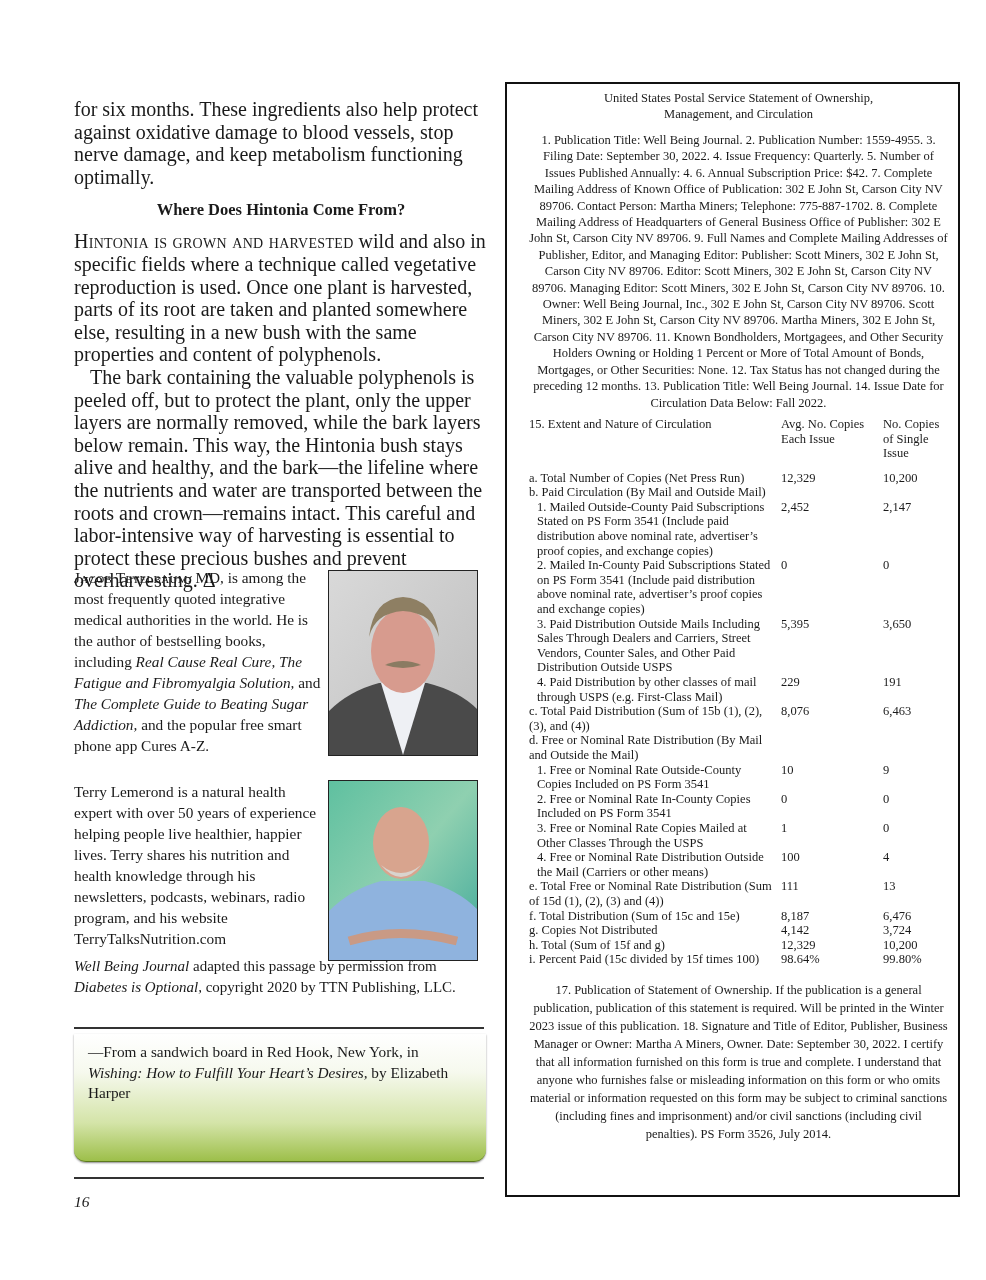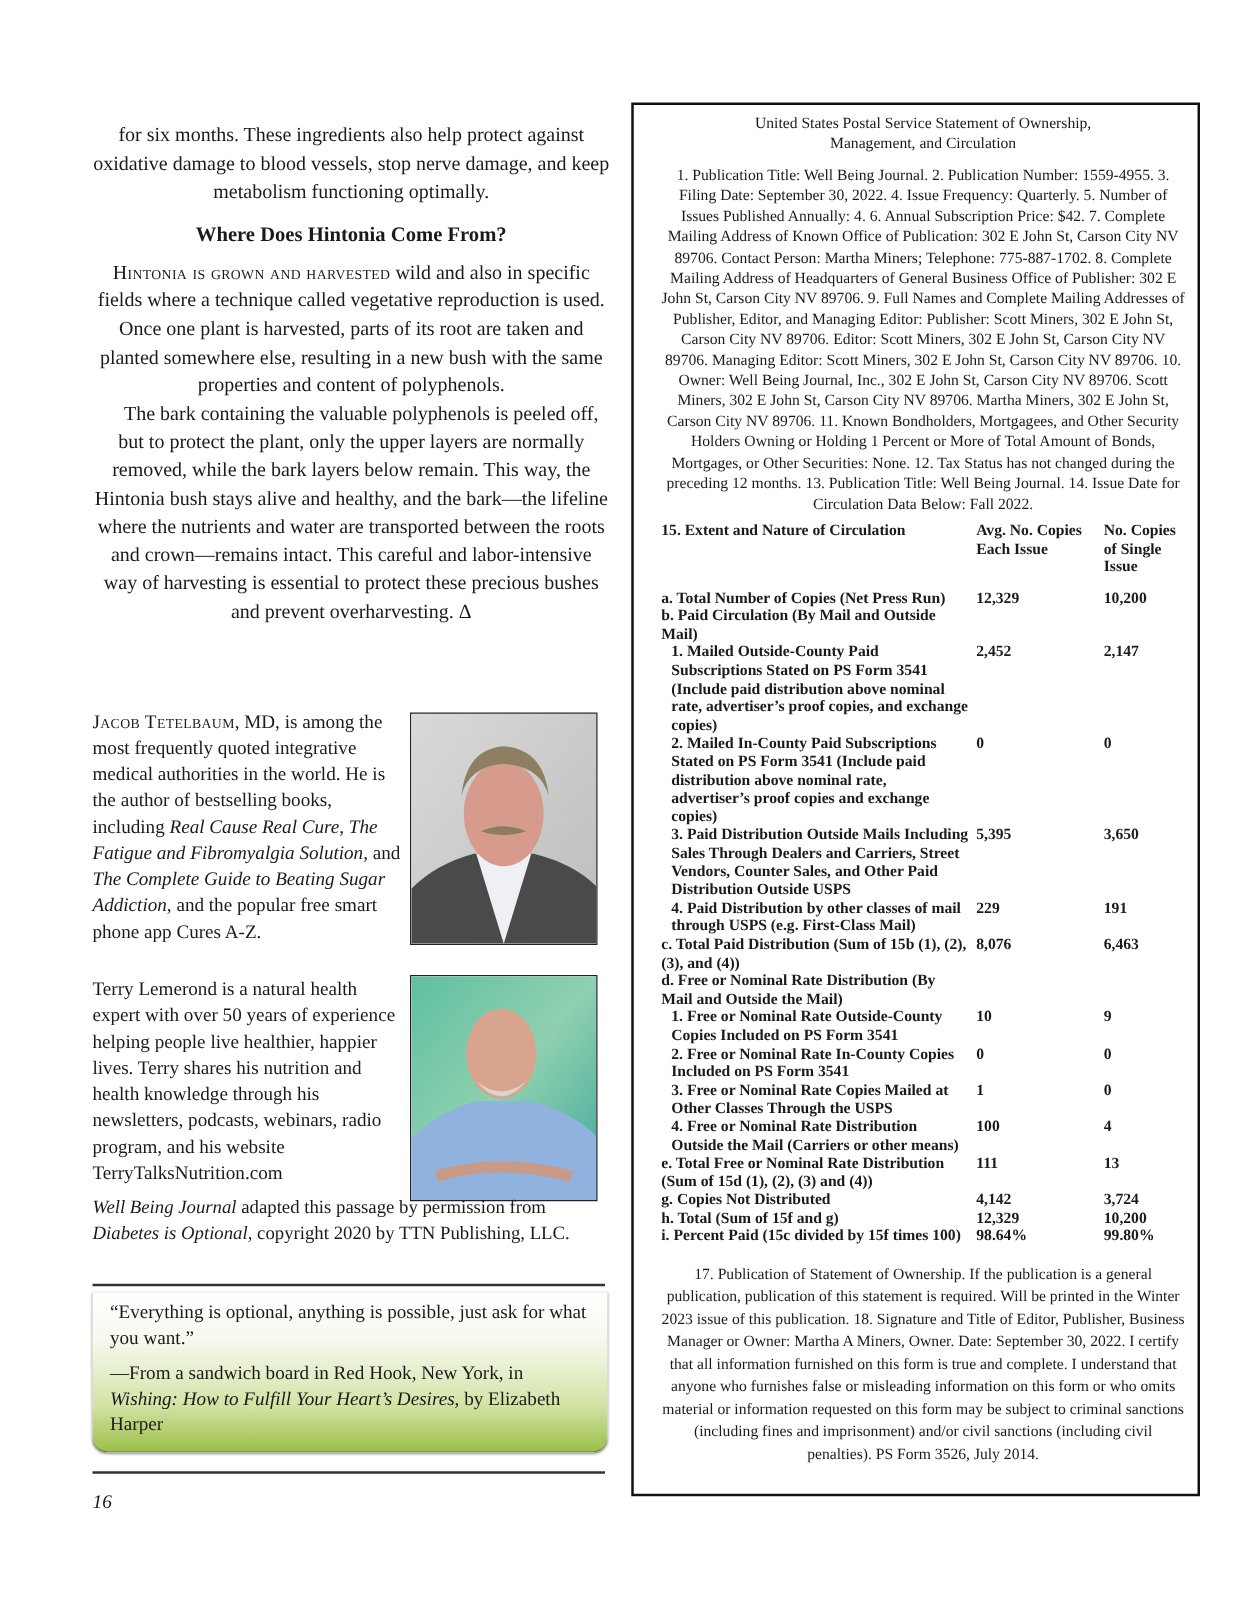--- a/index.html
+++ b/index.html
@@ -1,21 +1,21 @@
 <!DOCTYPE html>
 <html><head>
 <meta charset="utf-8">
 <style>
   html, body { margin: 0; padding: 0; }
   body {
     width: 986px; height: 1280px; background: #ffffff; position: relative; overflow: hidden;
     font-family: "Liberation Serif", "DejaVu Serif", serif; color: #1a1a1a;
   }
   .left-col { position: absolute; left: 74px; top: 98px; width: 414px; }
-  .body-text { font-size: 16px; line-height: 22.6px; margin: 0; text-align: center; }
+  .body-text { font-size: 20px; line-height: 22.6px; margin: 0; }
   .indent { text-indent: 16px; }
   .sc { font-variant: small-caps; letter-spacing: 0.3px; }
   h2.section-heading {
     font-size: 16.5px; font-weight: bold; text-align: center; margin: 11px 0 9px 0; line-height: 22px;
   }
   .bio { position: absolute; left: 74px; width: 250px; font-size: 15.3px; line-height: 21px; margin: 0; }
   .photo { position: absolute; left: 328px; width: 148px; border: 1.5px solid #222; overflow: hidden; }
   .photo svg { display: block; width: 100%; height: 100%; }
   .credit { position: absolute; left: 74px; top: 956px; width: 414px; font-size: 15px; line-height: 21px; margin: 0; }
   .rule { position: absolute; left: 74px; width: 410px; height: 1.5px; background: #333; }
@@ -31,21 +31,21 @@
   .quote-source { margin-top: 8px !important; }
   .page-number { position: absolute; left: 74px; top: 1193px; font-size: 15.5px; font-style: italic; }
 
   .statement-box {
     position: absolute; left: 505px; top: 82px; width: 455px; height: 1115px;
     border: 2.5px solid #111; box-sizing: border-box; padding: 6px 10px 0 22px;
     font-size: 12.5px; line-height: 16.4px;
   }
   .statement-title { text-align: center; margin: 0 0 10px 0; line-height: 16px; }
   .statement-para { margin: 0; text-align: center; }
-  .circ-table { width: 100%; border-collapse: collapse; margin-top: 6px; font-weight: bold; }
+  .circ-table { width: 100%; border-collapse: collapse; margin-top: 6px; }
   .circ-table td { padding: 0; vertical-align: top; font-size: 12.5px; line-height: 14.6px; }
   .circ-table .c1 { width: 238px; }
   .circ-table .c2 { width: 100px; padding-left: 6px; }
   .circ-table .c3 { padding-left: 2px; }
   .circ-table tr.header td { padding-bottom: 10px; }
   .circ-table td.sub { padding-left: 8px; }
   .statement-footer { margin: 14px 0 0 0; line-height: 18px; font-family: Liberation Serif, serif; }
 </style>
 </head>
 <body>
@@ -92,21 +92,20 @@
     <ellipse cx="72" cy="62" rx="28" ry="36" fill="#d8a48e"></ellipse>
     <path d="M52 84 Q72 100 92 84 Q82 96 72 96 Q62 96 52 84 Z" fill="#d9d4ce"></path>
     <path d="M20 160 Q70 145 128 160" stroke="#c99a85" stroke-width="9" fill="none"></path>
   </svg>
 </div>
 
 <p class="credit"><i>Well Being Journal</i><span> adapted this passage by permission from </span><i>Diabetes is Optional,</i><span> copyright 2020 by TTN Publishing, LLC.</span></p>
 
 <div class="rule" style="top:1027px;"></div>
 <div class="quote-box">
-  <p class="quote-text">“Everything is optional, anything is possible, just ask for what you want.”</p>
   <p class="quote-source"><span>—From a sandwich board in Red Hook, New York, in </span><i>Wishing: How to Fulfill Your Heart’s Desires,</i><span> by Elizabeth Harper</span></p>
 </div>
 <div class="rule" style="top:1177px;"></div>
 
 <div class="page-number">16</div>
 
 <div class="statement-box">
   <p class="statement-title"><span>United States Postal Service Statement of Ownership,</span><br><span>Management, and Circulation</span></p>
   <p class="statement-para">1. Publication Title: Well Being Journal. 2. Publication Number: 1559-4955. 3. Filing Date: September 30, 2022. 4. Issue Frequency: Quarterly. 5. Number of Issues Published Annually: 4. 6. Annual Subscription Price: $42. 7. Complete Mailing Address of Known Office of Publication: 302 E John St, Carson City NV 89706. Contact Person: Martha Miners; Telephone: 775-887-1702. 8. Complete Mailing Address of Headquarters of General Business Office of Publisher: 302 E John St, Carson City NV 89706. 9. Full Names and Complete Mailing Addresses of Publisher, Editor, and Managing Editor: Publisher: Scott Miners, 302 E John St, Carson City NV 89706. Editor: Scott Miners, 302 E John St, Carson City NV 89706. Managing Editor: Scott Miners, 302 E John St, Carson City NV 89706. 10. Owner: Well Being Journal, Inc., 302 E John St, Carson City NV 89706. Scott Miners, 302 E John St, Carson City NV 89706. Martha Miners, 302 E John St, Carson City NV 89706. 11. Known Bondholders, Mortgagees, and Other Security Holders Owning or Holding 1 Percent or More of Total Amount of Bonds, Mortgages, or Other Securities: None. 12. Tax Status has not changed during the preceding 12 months. 13. Publication Title: Well Being Journal. 14. Issue Date for Circulation Data Below: Fall 2022.</p>
 
@@ -176,20 +175,25 @@
           <td class="c1 sub">4.  Free or Nominal Rate Distribution Outside the Mail (Carriers or other means)</td>
           <td class="c2">100</td>
           <td class="c3">4</td>
         </tr>
     <tr>
           <td class="c1">e. Total Free or Nominal Rate Distribution (Sum of 15d (1), (2), (3) and (4))</td>
           <td class="c2">111</td>
           <td class="c3">13</td>
         </tr>
     <tr>
+          <td class="c1">f. Total Distribution (Sum of 15c and 15e)</td>
+          <td class="c2">8,187</td>
+          <td class="c3">6,476</td>
+        </tr>
+    <tr>
           <td class="c1">g. Copies Not Distributed</td>
           <td class="c2">4,142</td>
           <td class="c3">3,724</td>
         </tr>
     <tr>
           <td class="c1">h. Total (Sum of 15f and g)</td>
           <td class="c2">12,329</td>
           <td class="c3">10,200</td>
         </tr>
     <tr>

